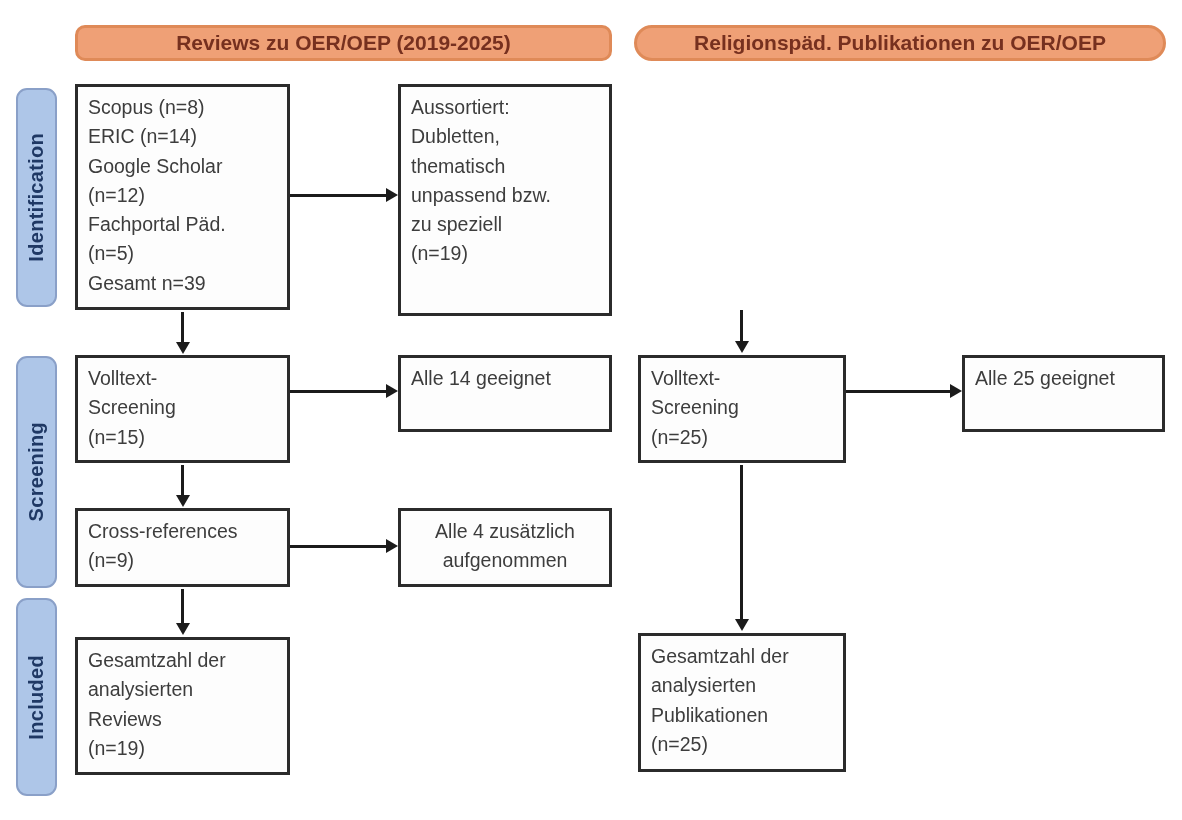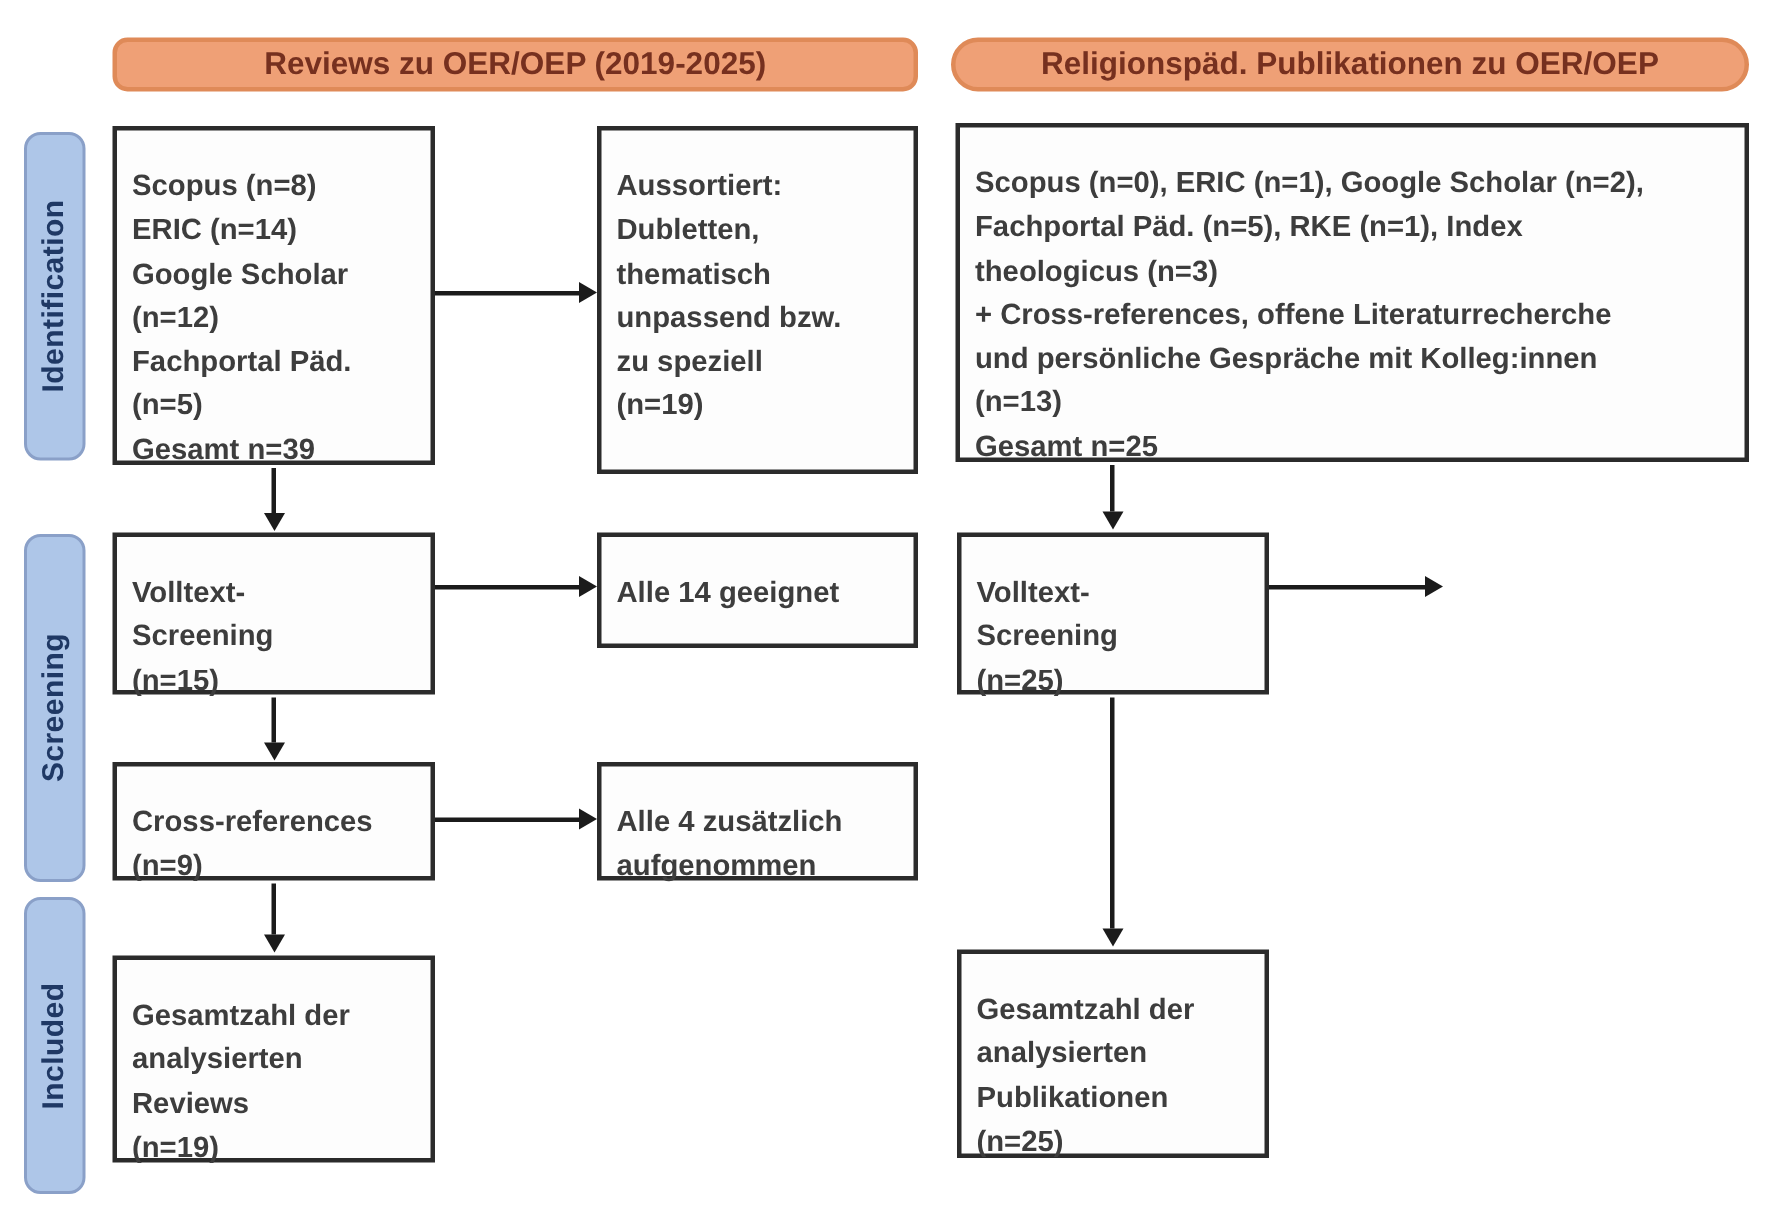--- a/index.html
+++ b/index.html
@@ -41,23 +41,23 @@
     font-weight: bold;
     color: #1f3864;
     letter-spacing: 0.3px;
     white-space: nowrap;
   }
   .box {
     position: absolute;
     background: #fdfdfd;
     border: 3px solid #2b2b2b;
     box-sizing: border-box;
-    padding: 23px 10px;
+    padding: 6px 10px;
     font-size: 19.5px;
-    font-weight: bold;
+    font-weight: normal;
     color: #3d3d3d;
     line-height: 1.5;
     white-space: pre-line;
   }
   .arrow-h {
     position: absolute;
     height: 3px;
     background: #1b1b1b;
   }
   .arrow-h::after {
@@ -110,39 +110,33 @@
 (n=12)
 Fachportal Päd.
 (n=5)
 Gesamt n=39</div>
   <div class="box" style="left:398px; top:84px; width:214px; height:232px;">Aussortiert:
 Dubletten,
 thematisch
 unpassend bzw.
 zu speziell
 (n=19)</div>
-  <div class="box" style="left:637px; top:82px; width:529px; height:226px;">Scopus (n=0), ERIC (n=1), Google Scholar (n=2),
-Fachportal Päd. (n=5), RKE (n=1), Index
-theologicus (n=3)
-+ Cross-references, offene Literaturrecherche
-und persönliche Gespräche mit Kolleg:innen
-(n=13)
-Gesamt n=25</div>
 
   <div class="box" style="left:75px; top:355px; width:215px; height:108px;">Volltext-
 Screening
 (n=15)</div>
   <div class="box" style="left:398px; top:355px; width:214px; height:77px;">Alle 14 geeignet</div>
   <div class="box" style="left:638px; top:355px; width:208px; height:108px;">Volltext-
 Screening
 (n=25)</div>
+  <div class="box" style="left:962px; top:355px; width:203px; height:77px;">Alle 25 geeignet</div>
 
   <div class="box" style="left:75px; top:508px; width:215px; height:79px;">Cross-references
 (n=9)</div>
-  <div class="box" style="left:398px; top:508px; width:214px; height:79px;">Alle 4 zusätzlich
+  <div class="box" style="left:398px; top:508px; width:214px; height:79px;text-align:center;">Alle 4 zusätzlich
 aufgenommen</div>
 
   <div class="box" style="left:75px; top:637px; width:215px; height:138px;">Gesamtzahl der
 analysierten
 Reviews
 (n=19)</div>
   <div class="box" style="left:638px; top:633px; width:208px; height:139px;">Gesamtzahl der
 analysierten
 Publikationen
 (n=25)</div>

